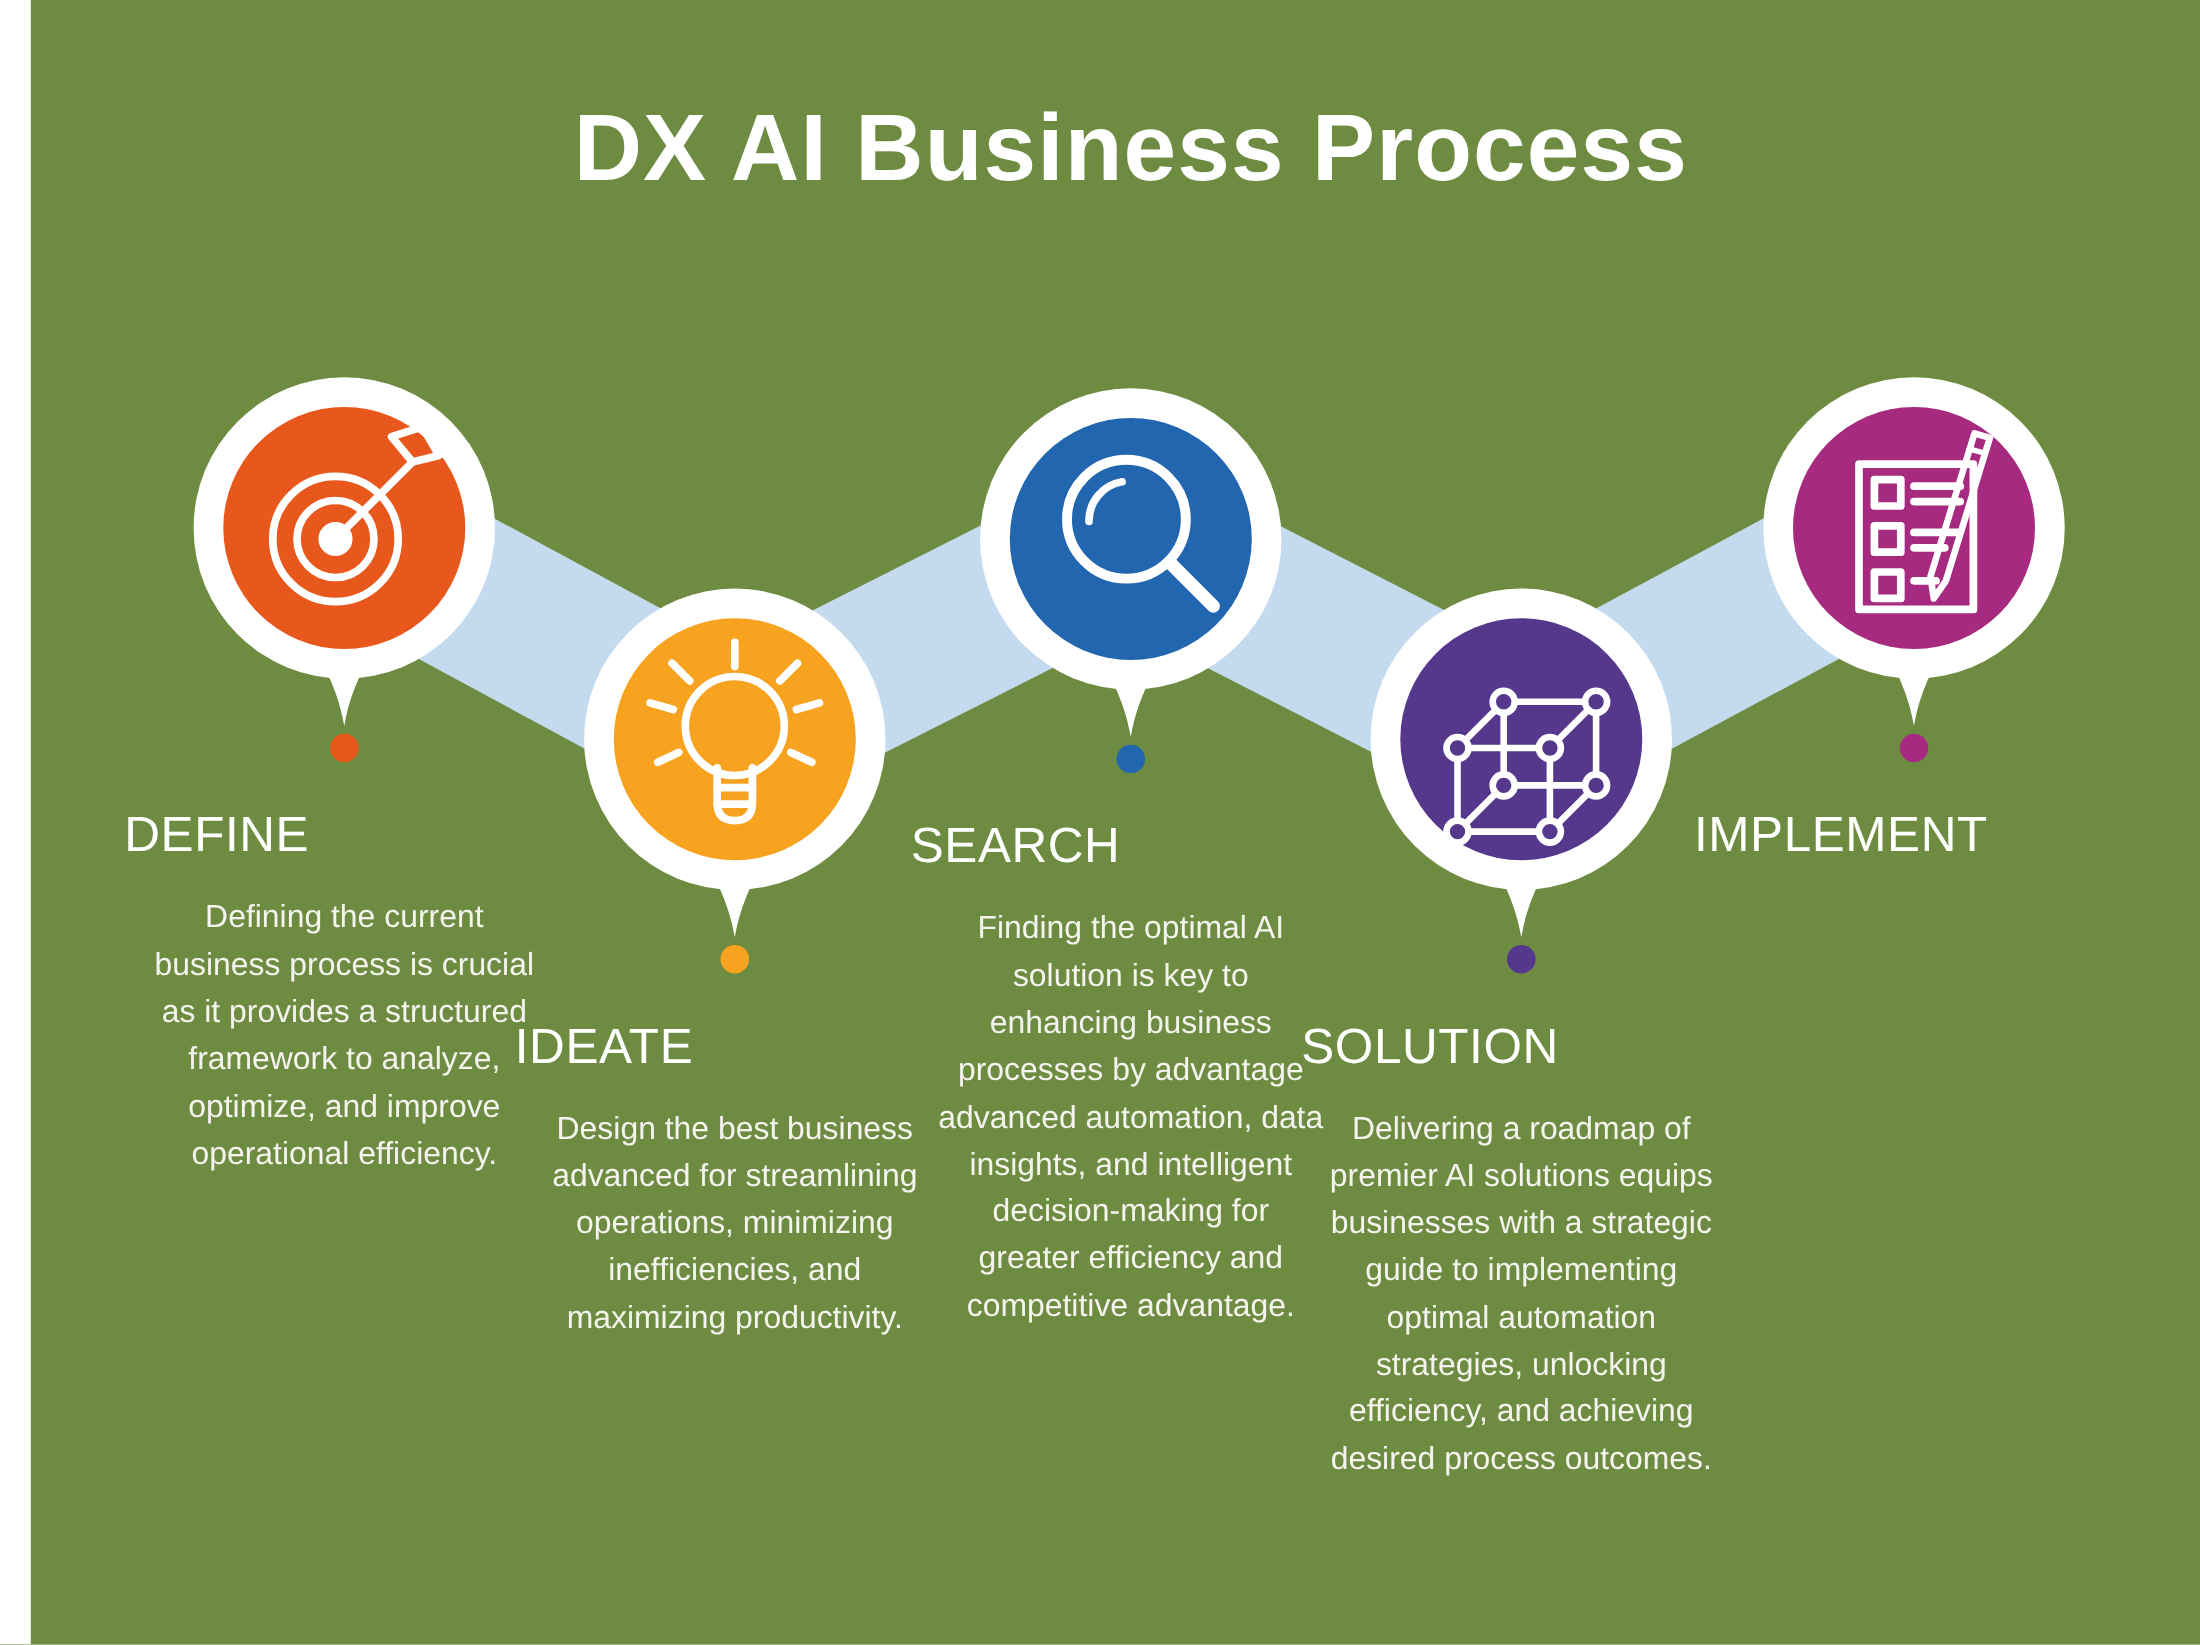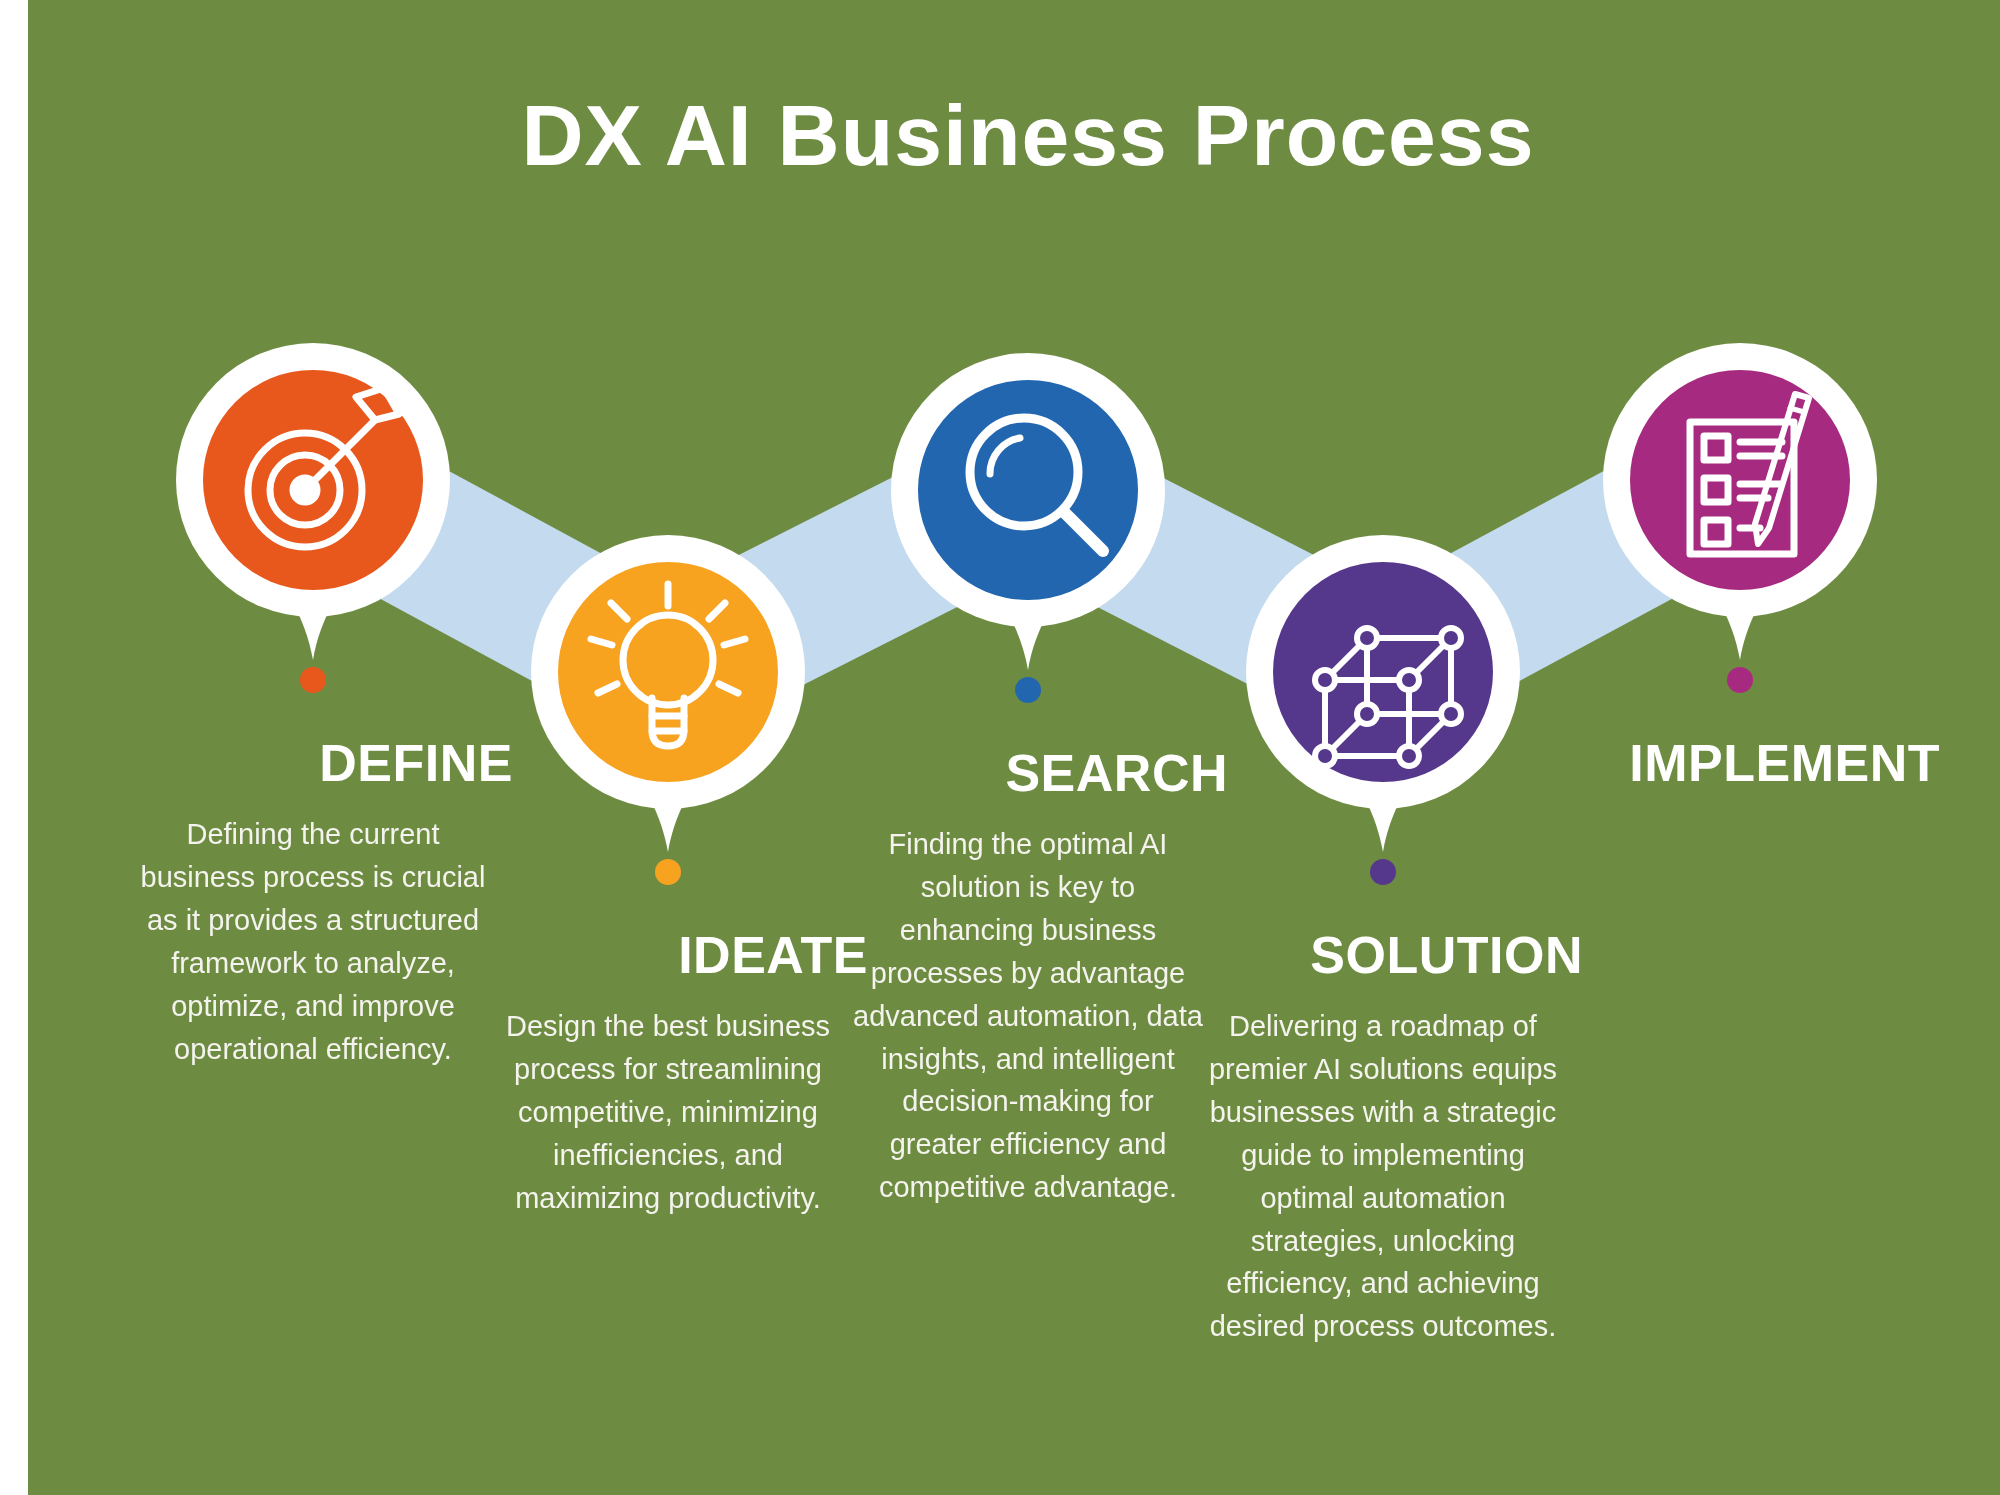--- a/index.html
+++ b/index.html
@@ -43,23 +43,23 @@
   .dot {
     position: absolute;
     left: 187px; top: 337px;
     width: 26px; height: 26px;
     border-radius: 50%;
   }
   .step-label {
     position: absolute;
     top: 403px; left: 0;
     width: 100%;
-    text-align: right;
-    font-size: 52px;
-    font-weight: bold;
+    text-align: left;
+    font-size: 45px;
+    font-weight: normal;
     letter-spacing: 0.5px;
     color: #ffffff;
   }
   .step-desc {
     position: absolute;
     top: 483px; left: 25px;
     width: 350px;
     text-align: center;
     font-size: 29px;
     line-height: 1.48;
@@ -109,21 +109,21 @@
         <line x1="207" y1="81" x2="191" y2="97"></line>
         <line x1="93" y1="81" x2="109" y2="97"></line>
         <line x1="227" y1="117" x2="206" y2="123"></line>
         <line x1="73" y1="117" x2="94" y2="123"></line>
         <line x1="220" y1="171" x2="201" y2="162"></line>
         <line x1="80" y1="171" x2="99" y2="162"></line>
       </g>
     </svg>
     <div class="dot" style="background-color: rgb(247, 163, 32);"></div>
     <div class="step-label">IDEATE</div>
-    <div class="step-desc">Design the best business process for streamlining competitive, minimizing inefficiencies, and maximizing productivity.</div>
+    <div class="step-desc">Design the best business advanced for streamlining operations, minimizing inefficiencies, and maximizing productivity.</div>
   </div>
 
   <div class="step step-3">
     <svg class="pin" width="300" height="340" viewBox="0 0 300 340">
       <path d="M100,230 C120,252 143,288 150,330 C157,288 180,252 200,230 Z" fill="#ffffff"></path>
       <circle cx="150" cy="150" r="137" fill="#ffffff"></circle>
       <circle cx="150" cy="150" r="110" fill="#2166AF"></circle>
       <g stroke="#ffffff" fill="none" stroke-linecap="round">
         <circle cx="146" cy="132" r="54" stroke-width="9"></circle>
         <line x1="186" y1="172" x2="225" y2="211" stroke-width="12"></line>

